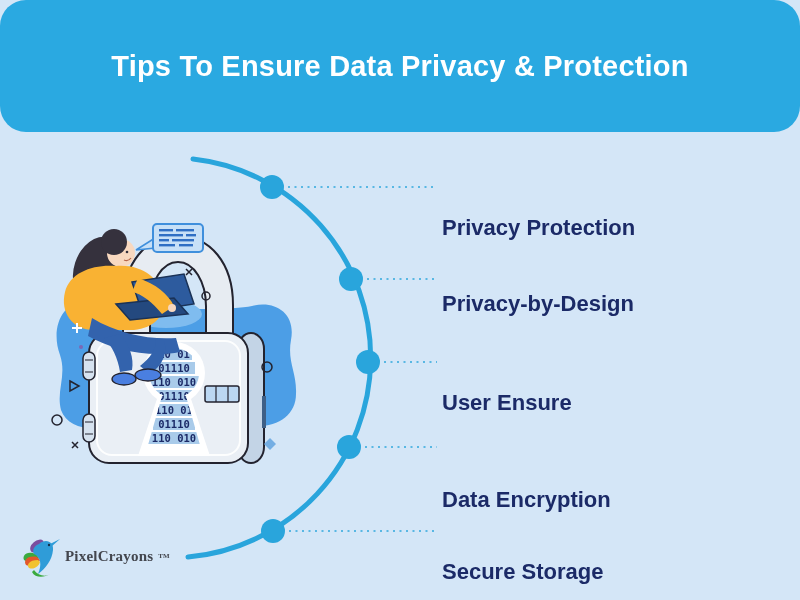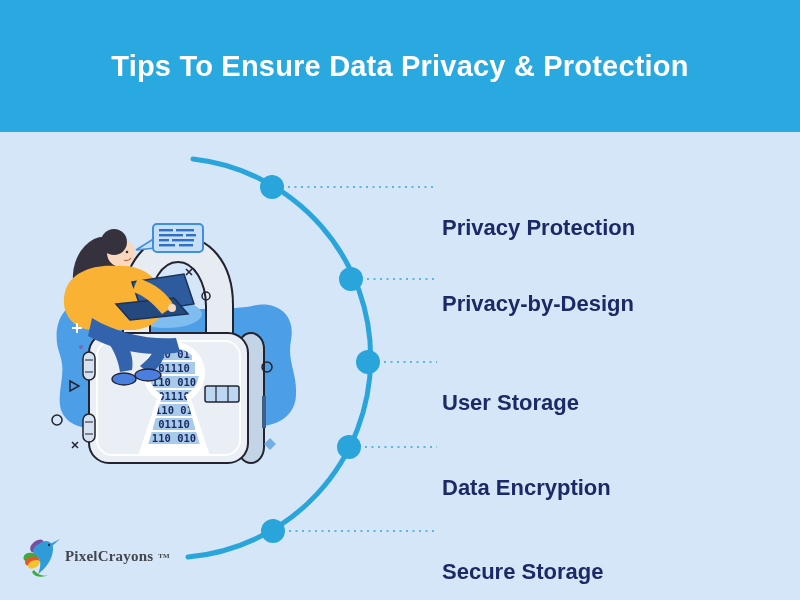--- a/index.html
+++ b/index.html
@@ -4,37 +4,37 @@
 <style>
   html,body{margin:0;padding:0;}
   body{
     width:800px;height:600px;position:relative;overflow:hidden;
     background:#D4E6F7;
     font-family:"Liberation Sans", sans-serif;
   }
   .header{
     position:absolute;top:0;left:0;width:800px;height:132px;
     background:#2AA9E1;
-    display:flex;align-items:center;justify-content:center;
+    display:flex;align-items:center;justify-content:center;border-radius:26px;
   }
   .header h1{
     margin:0;color:#FFFFFF;font-size:29px;font-weight:bold;
     line-height:1.8;text-align:center;max-width:600px;
     letter-spacing:.2px;
   }
   .stage{position:absolute;top:0;left:0;width:800px;height:600px;}
   svg.stage{display:block;}
   .tip-label{
     position:absolute;left:442px;height:30px;line-height:30px;
     color:#1B2A67;font-size:22px;font-weight:bold;white-space:nowrap;margin-top:41px;
   }
   .tip-label.t0{top:172px;}
   .tip-label.t1{top:248px;}
   .tip-label.t2{top:347px;}
-  .tip-label.t3{top:432px;}
+  .tip-label.t3{top:444px;}
   .tip-label.t4{top:516px;}
   .logo{
     position:absolute;left:22px;top:534px;
     display:flex;align-items:center;gap:5px;font-family:Liberation Serif, serif;
   }
   .logo .brand{
     color:#43464E;font-size:15px;font-weight:bold;letter-spacing:.2px;
   }
   .logo sup{color:#43464E;font-size:7px;font-weight:bold;vertical-align:super;}
 </style>
@@ -181,21 +181,21 @@
     <circle cx="272" cy="187" r="12"></circle>
     <circle cx="351" cy="279" r="12"></circle>
     <circle cx="368" cy="362" r="12"></circle>
     <circle cx="349" cy="447" r="12"></circle>
     <circle cx="273" cy="531" r="12"></circle>
   </g>
 </svg>
 
 <div class="tip-label t0">Privacy Protection</div>
 <div class="tip-label t1">Privacy-by-Design</div>
-<div class="tip-label t2">User Storage</div>
+<div class="tip-label t2">User Ensure</div>
 <div class="tip-label t3">Data Encryption</div>
 <div class="tip-label t4">Secure Storage</div>
 
 <div class="logo">
   <svg width="38" height="44" viewBox="0 0 38 44">
 
     <path d="M 14 20 C 4 16 0 22 2 26 C 8 30 14 28 17 24 Z" fill="#3BAA3F"></path>
     <path d="M 15 23 C 5 21 1 27 4 31 C 10 34 16 30 18 26 Z" fill="#E2572B"></path>
     <path d="M 16 26 C 7 26 4 31 7 34 C 12 36 17 32 18 28 Z" fill="#F2C230"></path>
 

